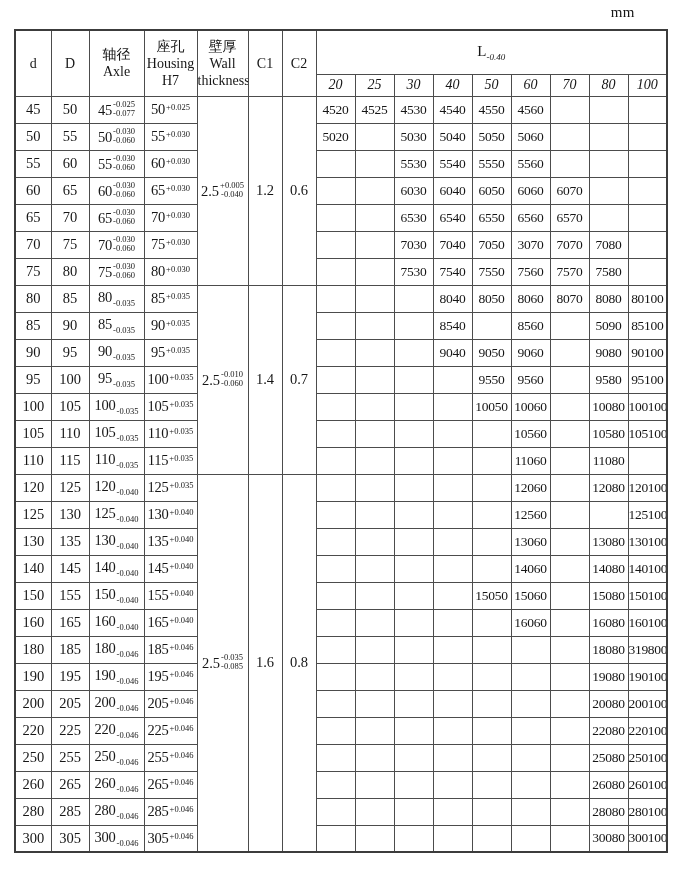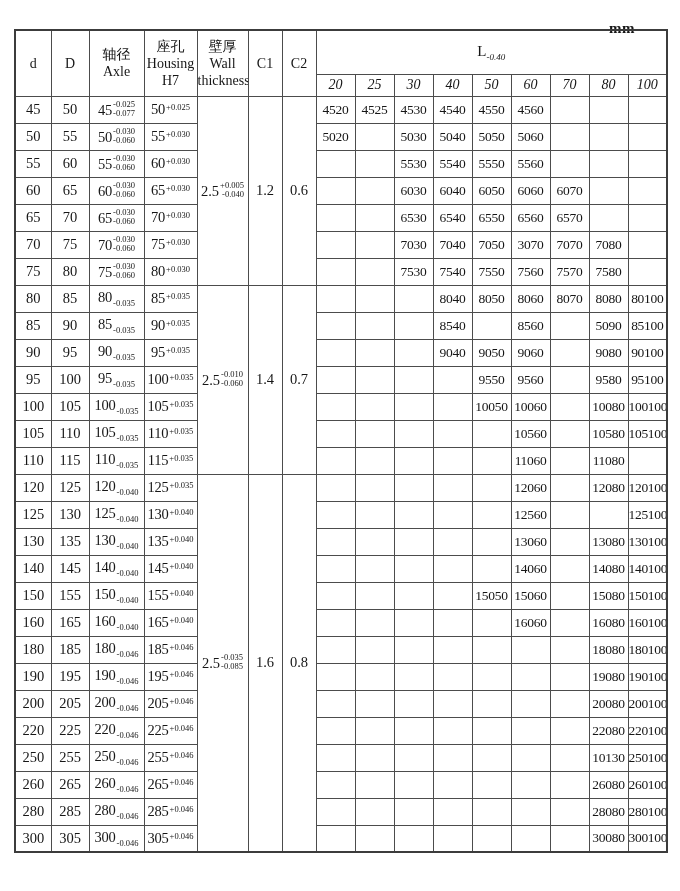--- a/index.html
+++ b/index.html
@@ -11,23 +11,22 @@
     background: #ffffff;
     font-family: "Liberation Serif", "DejaVu Serif", serif;
     color: #161616;
     overflow: hidden;
   }
   .unit-label {
     position: absolute;
     top: 4px;
     right: 45px;
     font-size: 15px;
-    font-weight: bold;
+    font-weight: normal;
     letter-spacing: 0.5px;
-    margin-top: 16px;
   }
   table.dim {
     position: absolute;
     left: 14px;
     top: 29px;
     width: 652px;
     border-collapse: collapse;
     table-layout: fixed;
     border: 2px solid #3c3c3c;
   }
@@ -45,21 +44,21 @@
   tbody td { height: 27px; font-size: 14.5px; }
   td.lcell { font-size: 13.5px; letter-spacing: -0.3px; }
   td.axle-cell, td.housing-cell { letter-spacing: -0.2px; }
   .l-head-label { font-size: 15px; }
   .l-head-label sub { font-size: 9px; letter-spacing: 0; font-style: italic; }
   .tbase { font-size: inherit; }
   .tstack {
     display: inline-block;
     vertical-align: -1px;
     line-height: 1.1;
-    text-align: right;
+    text-align: center;
     font-size: 8.5px;
     letter-spacing: 0;
     margin-left: 1px;
   }
   .tstack span { display: block; }
   sub.tsub {
     font-size: 8.5px;
     letter-spacing: 0;
     vertical-align: -4px;
     margin-left: 1px;
@@ -449,21 +448,21 @@
           <td class="axle-cell"><span class="tbase">180</span><sub class="tsub">-0.046</sub></td>
           <td class="housing-cell"><span class="tbase">185</span><sup class="tsup">+0.046</sup></td>
           <td class="lcell"></td>
           <td class="lcell"></td>
           <td class="lcell"></td>
           <td class="lcell"></td>
           <td class="lcell"></td>
           <td class="lcell"></td>
           <td class="lcell"></td>
           <td class="lcell">18080</td>
-          <td class="lcell">180100</td>
+          <td class="lcell">319800</td>
         </tr>
         <tr>
           <td>190</td>
           <td>195</td>
           <td class="axle-cell"><span class="tbase">190</span><sub class="tsub">-0.046</sub></td>
           <td class="housing-cell"><span class="tbase">195</span><sup class="tsup">+0.046</sup></td>
           <td class="lcell"></td>
           <td class="lcell"></td>
           <td class="lcell"></td>
           <td class="lcell"></td>
@@ -508,21 +507,21 @@
           <td>255</td>
           <td class="axle-cell"><span class="tbase">250</span><sub class="tsub">-0.046</sub></td>
           <td class="housing-cell"><span class="tbase">255</span><sup class="tsup">+0.046</sup></td>
           <td class="lcell"></td>
           <td class="lcell"></td>
           <td class="lcell"></td>
           <td class="lcell"></td>
           <td class="lcell"></td>
           <td class="lcell"></td>
           <td class="lcell"></td>
-          <td class="lcell">10130</td>
+          <td class="lcell">25080</td>
           <td class="lcell">250100</td>
         </tr>
         <tr>
           <td>260</td>
           <td>265</td>
           <td class="axle-cell"><span class="tbase">260</span><sub class="tsub">-0.046</sub></td>
           <td class="housing-cell"><span class="tbase">265</span><sup class="tsup">+0.046</sup></td>
           <td class="lcell"></td>
           <td class="lcell"></td>
           <td class="lcell"></td>

